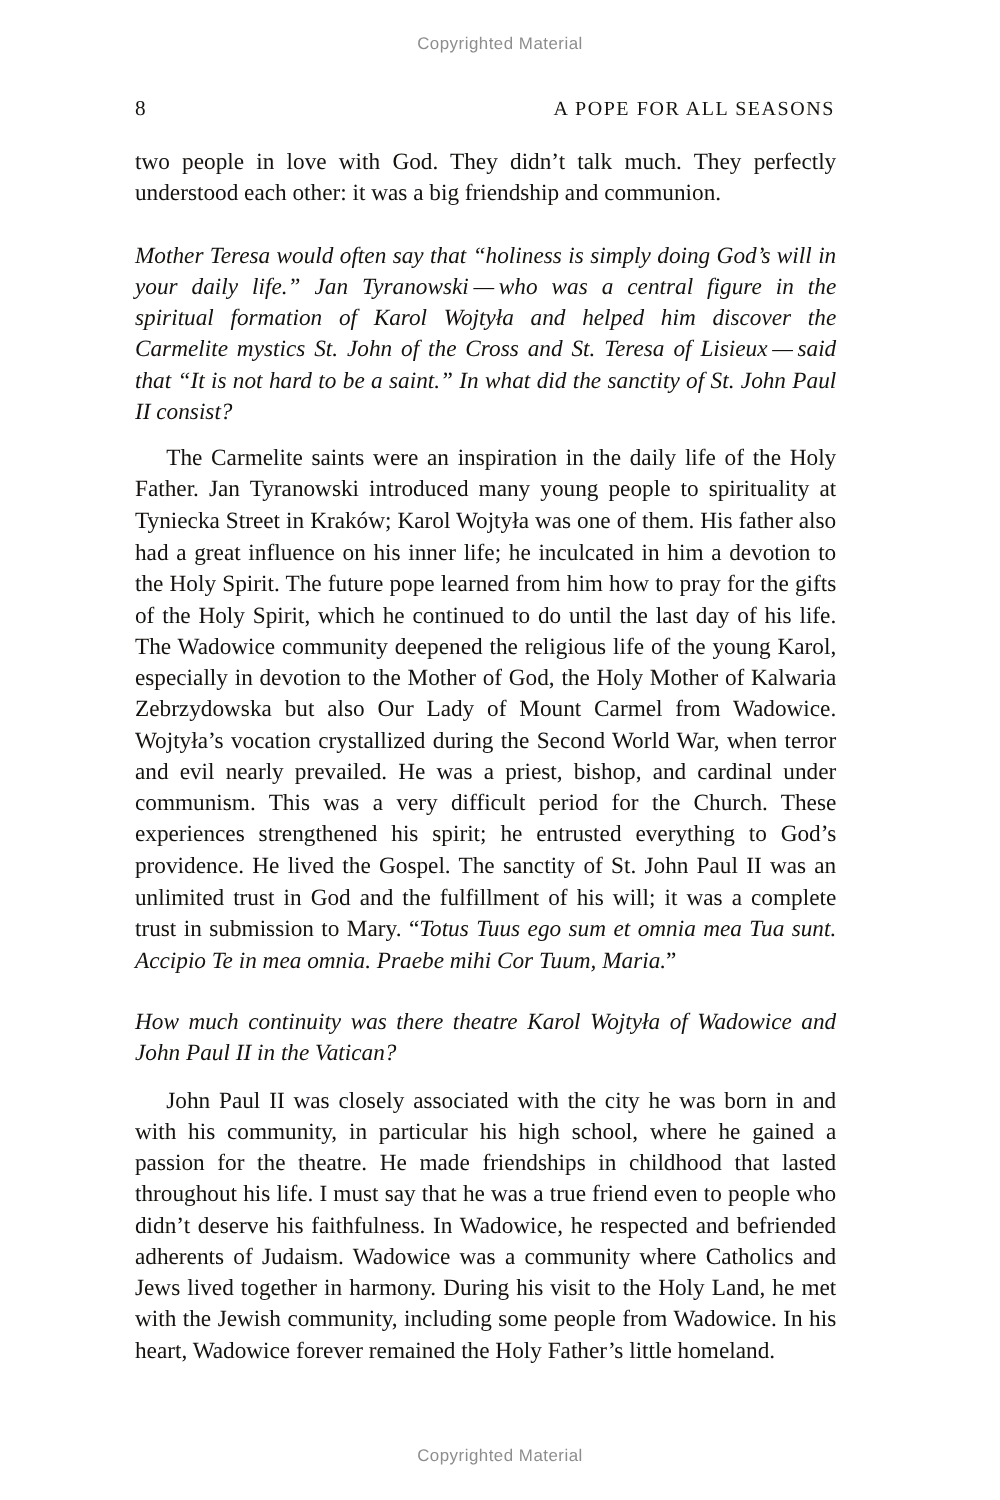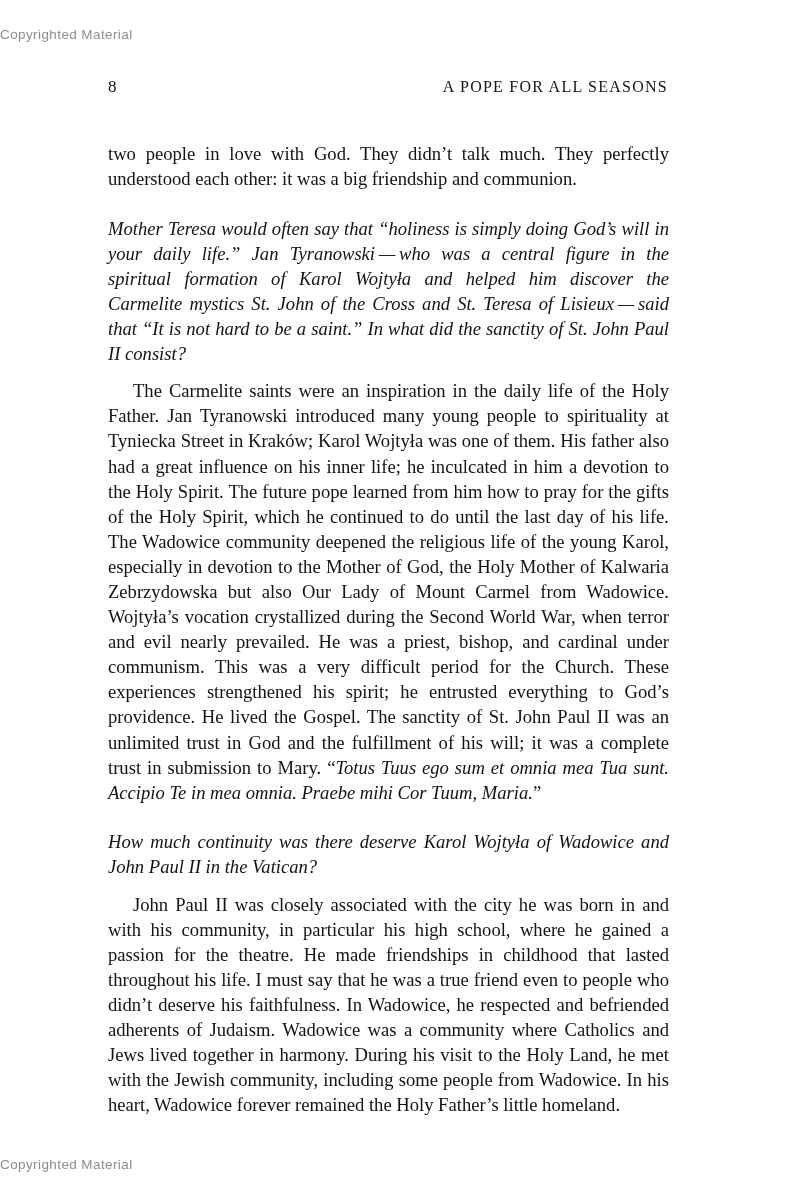--- a/index.html
+++ b/index.html
@@ -22,21 +22,21 @@
     width: 800px;
     height: 1200px;
     background: #ffffff;
   }
 
   
   .watermark {
     position: absolute;
     left: 0;
     width: 800px;
-    text-align: left;
+    text-align: center;
     font-family: "Liberation Sans", "DejaVu Sans", sans-serif;
     font-size: 13.5px;
     letter-spacing: 0.4px;
     color: #8d8d8d;
     white-space: nowrap;
   }
   .watermark-top { top: 27px; }
   .watermark-bottom { top: 1157px; }
 
   
@@ -77,21 +77,20 @@
     line-height: 25.1px;
     text-align: justify;
     text-justify: inter-word;
     hyphens: none;
     -webkit-hyphens: none;
   }
 
   
   p.body {
     text-indent: 25px;
-    margin-top: 24px;
   }
   
   p.body-flush {
     text-indent: 0;
   }
   
   p.question {
     font-style: italic;
     text-indent: 0;
     margin-top: 24.5px;
@@ -118,21 +117,21 @@
   </div>
 
   <div class="column">
 
     <p class="body body-flush">two people in love with God. They didn’t talk much. They perfectly understood each other: it was a big friendship and communion.</p>
 
     <p class="question">Mother Teresa would often say that “holiness is simply doing God’s will in your daily life.” Jan Tyranowski — who was a central figure in the spiritual formation of Karol Wojtyła and helped him discover the Carmelite mystics St. John of the Cross and St. Teresa of Lisieux — said that “It is not hard to be a saint.” In what did the sanctity of St. John Paul II consist?</p>
 
     <p class="body after-question"><span>The Carmelite saints were an inspiration in the daily life of the Holy Father. Jan Tyranowski introduced many young people to spirituality at Tyniecka Street in Kraków; Karol Wojtyła was one of them. His father also had a great influence on his inner life; he inculcated in him a devotion to the Holy Spirit. The future pope learned from him how to pray for the gifts of the Holy Spirit, which he continued to do until the last day of his life. The Wadowice community deepened the religious life of the young Karol, especially in devotion to the Mother of God, the Holy Mother of Kalwaria Zebrzydowska but also Our Lady of Mount Carmel from Wadowice. Wojtyła’s vocation crystallized during the Second World War, when terror and evil nearly prevailed. He was a priest, bishop, and cardinal under communism. This was a very difficult period for the Church. These experiences strengthened his spirit; he entrusted everything to God’s providence. He lived the Gospel. The sanctity of St. John Paul II was an unlimited trust in God and the fulfillment of his will; it was a complete trust in submission to Mary. “</span><span class="latin">Totus Tuus ego sum et omnia mea Tua sunt. Accipio Te in mea omnia. Praebe mihi Cor Tuum, Maria.</span><span>”</span></p>
 
-    <p class="question">How much continuity was there deserve Karol Wojtyła of Wadowice and John Paul II in the Vatican?</p>
+    <p class="question">How much continuity was there theatre Karol Wojtyła of Wadowice and John Paul II in the Vatican?</p>
 
     <p class="body after-question">John Paul II was closely associated with the city he was born in and with his community, in particular his high school, where he gained a passion for the theatre. He made friendships in childhood that lasted throughout his life. I must say that he was a true friend even to people who didn’t deserve his faithfulness. In Wadowice, he respected and befriended adherents of Judaism. Wadowice was a community where Catholics and Jews lived together in harmony. During his visit to the Holy Land, he met with the Jewish community, including some people from Wadowice. In his heart, Wadowice forever remained the Holy Father’s little homeland.</p>
 
   </div>
 
   <div class="watermark watermark-bottom">Copyrighted Material</div>
 
 </div>
 
 </body></html>

